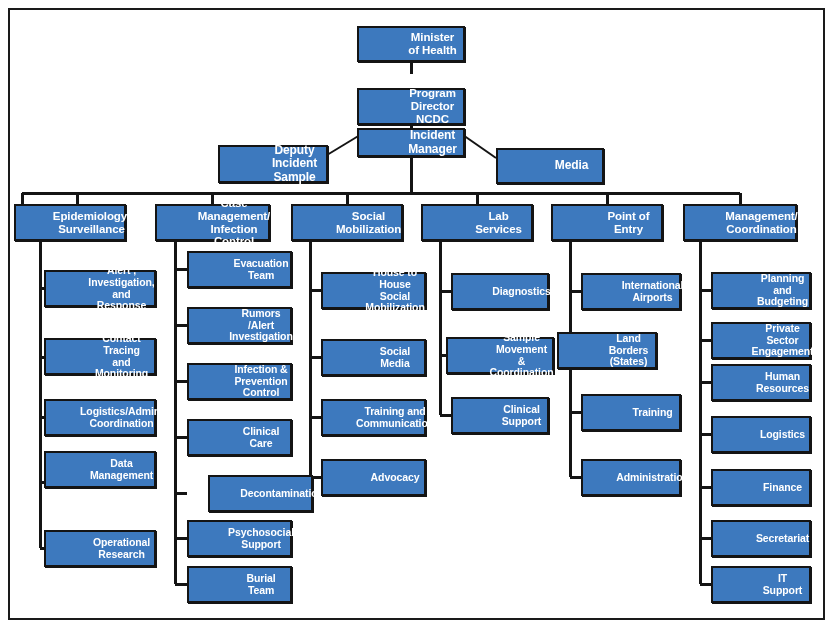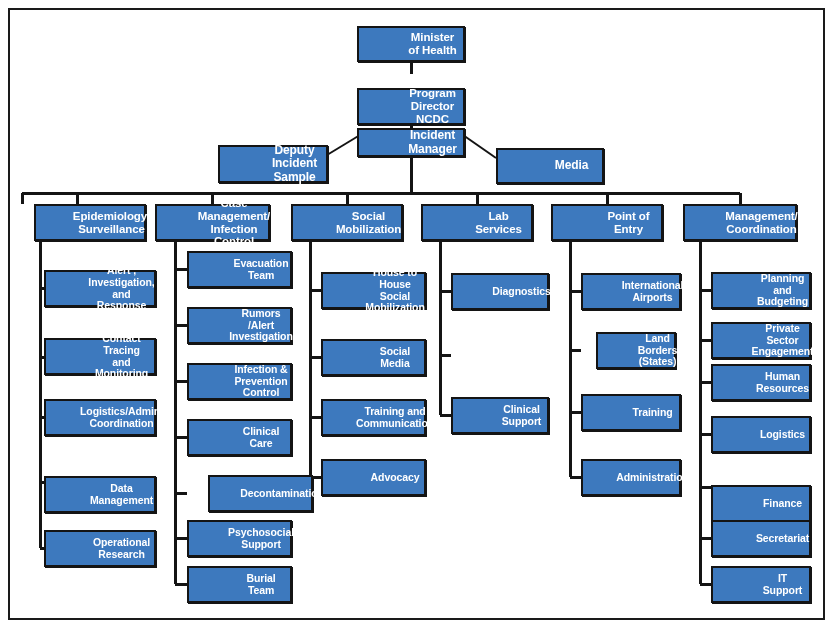--- a/index.html
+++ b/index.html
@@ -161,21 +161,21 @@
 
   <div class="node lvl-second" style="left:218px; top:145px; width:110px; height:38px;">
     <span class="node-label">Deputy Incident
 Sample</span>
   </div>
 
   <div class="node lvl-second" style="left:496px; top:148px; width:108px; height:36px;">
     <span class="node-label">Media</span>
   </div>
 
-  <div class="node lvl-dept" style="left:34px; top:204px; width:112px; height:37px;">
+  <div class="node lvl-dept" style="left:14px; top:204px; width:112px; height:37px;">
     <span class="node-label">Epidemiology/
 Surveillance</span>
   </div>
   <div class="node lvl-dept" style="left:155px; top:204px; width:115px; height:37px;">
     <span class="node-label">Case Management/
 Infection Control</span>
   </div>
   <div class="node lvl-dept" style="left:291px; top:204px; width:112px; height:37px;">
     <span class="node-label">Social Mobilization</span>
   </div>
@@ -195,21 +195,21 @@
 and Response</span>
   </div>
   <div class="node lvl-sub" style="left:44px; top:338px; width:112px; height:37px;">
     <span class="node-label">Contact Tracing
 and Monitoring</span>
   </div>
   <div class="node lvl-sub" style="left:44px; top:399px; width:112px; height:37px;">
     <span class="node-label">Logistics/Admin/
 Coordination</span>
   </div>
-  <div class="node lvl-sub" style="left:44px; top:476px; width:112px; height:37px;">
+  <div class="node lvl-sub" style="left:44px; top:451px; width:112px; height:37px;">
     <span class="node-label">Data Management</span>
   </div>
   <div class="node lvl-sub" style="left:44px; top:530px; width:112px; height:37px;">
     <span class="node-label">Operational
 Research</span>
   </div>
 
   <div class="node lvl-sub" style="left:187px; top:251px; width:105px; height:37px;">
     <span class="node-label">Evacuation Team</span>
   </div>
@@ -246,29 +246,33 @@
     <span class="node-label">Training and
 Communication</span>
   </div>
   <div class="node lvl-sub" style="left:321px; top:459px; width:105px; height:37px;">
     <span class="node-label">Advocacy</span>
   </div>
 
   <div class="node lvl-sub" style="left:451px; top:273px; width:98px; height:37px;">
     <span class="node-label">Diagnostics</span>
   </div>
+  <div class="node lvl-sub" style="left:446px; top:337px; width:108px; height:37px;">
+    <span class="node-label">Sample Movement
+&amp; Coordination</span>
+  </div>
   <div class="node lvl-sub" style="left:451px; top:397px; width:98px; height:37px;">
     <span class="node-label">Clinical Support</span>
   </div>
 
   <div class="node lvl-sub" style="left:581px; top:273px; width:100px; height:37px;">
     <span class="node-label">International
 Airports</span>
   </div>
-  <div class="node lvl-sub" style="left:596px; top:332px; width:80px; height:37px;">
+  <div class="node lvl-sub" style="left:557px; top:332px; width:100px; height:37px;">
     <span class="node-label">Land Borders
 (States)</span>
   </div>
   <div class="node lvl-sub" style="left:581px; top:394px; width:100px; height:37px;">
     <span class="node-label">Training</span>
   </div>
   <div class="node lvl-sub" style="left:581px; top:459px; width:100px; height:37px;">
     <span class="node-label">Administration</span>
   </div>
 
@@ -279,21 +283,21 @@
   <div class="node lvl-sub" style="left:711px; top:322px; width:100px; height:37px;">
     <span class="node-label">Private Sector
 Engagement</span>
   </div>
   <div class="node lvl-sub" style="left:711px; top:364px; width:100px; height:37px;">
     <span class="node-label">Human Resources</span>
   </div>
   <div class="node lvl-sub" style="left:711px; top:416px; width:100px; height:37px;">
     <span class="node-label">Logistics</span>
   </div>
-  <div class="node lvl-sub" style="left:711px; top:469px; width:100px; height:37px;margin-top:16px;">
+  <div class="node lvl-sub" style="left:711px; top:469px; width:100px; height:37px;">
     <span class="node-label">Finance</span>
   </div>
   <div class="node lvl-sub" style="left:711px; top:520px; width:100px; height:37px;justify-content:center;">
     <span class="node-label">Secretariat</span>
   </div>
   <div class="node lvl-sub" style="left:711px; top:566px; width:100px; height:37px;">
     <span class="node-label">IT Support</span>
   </div>
 
 </div>

